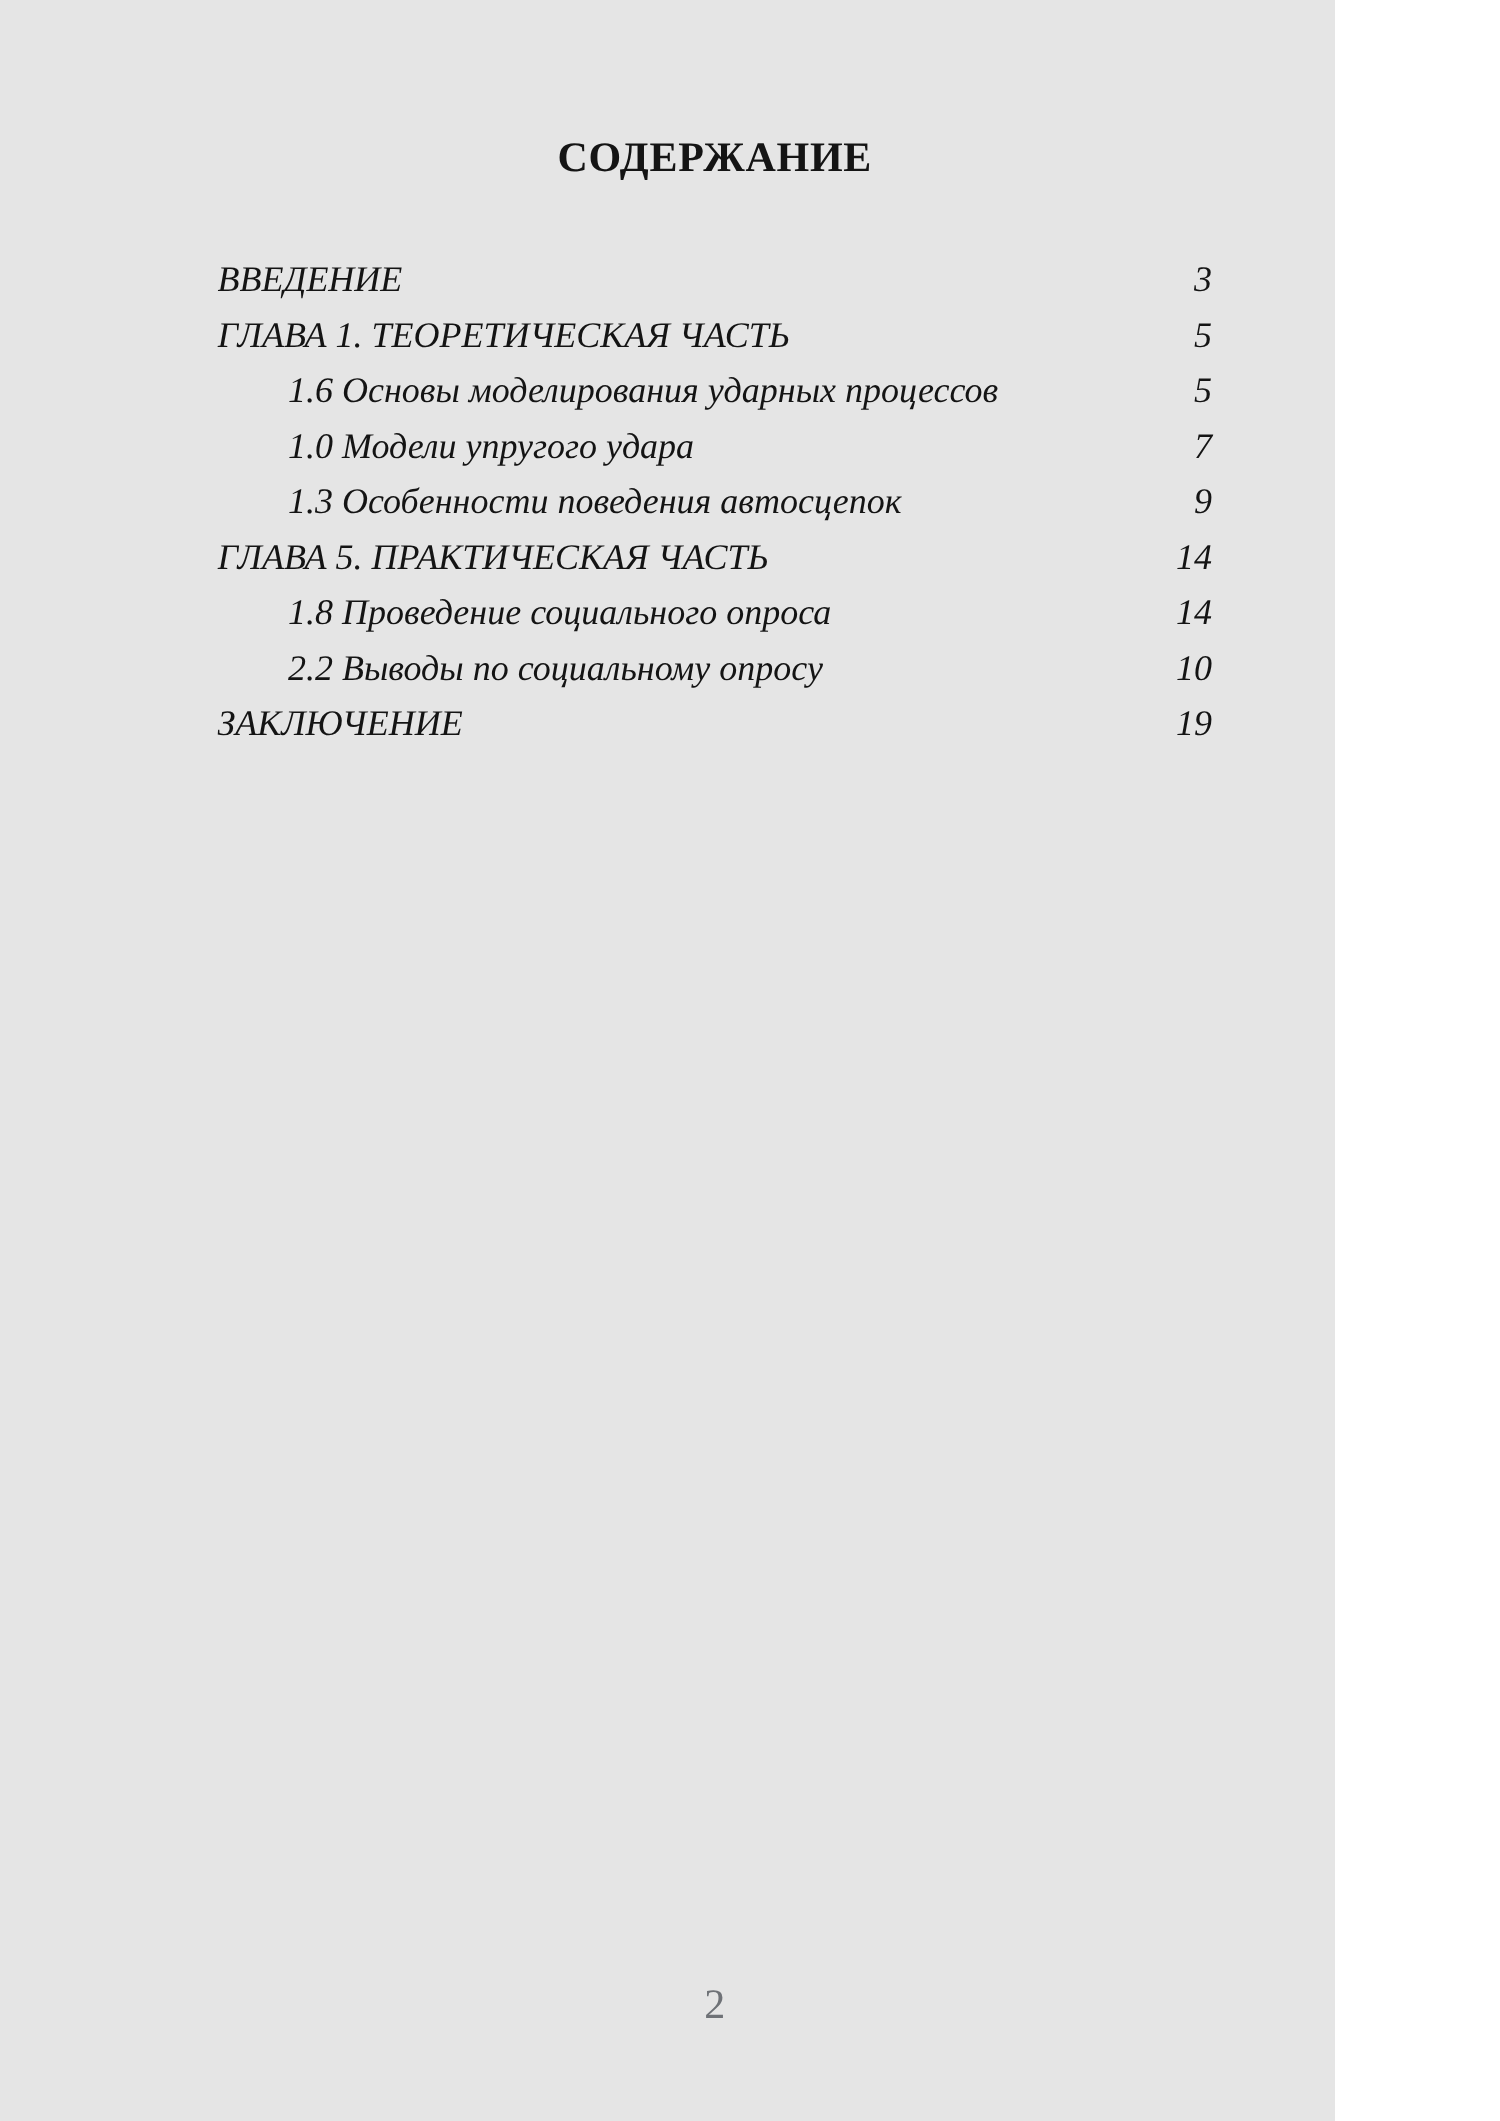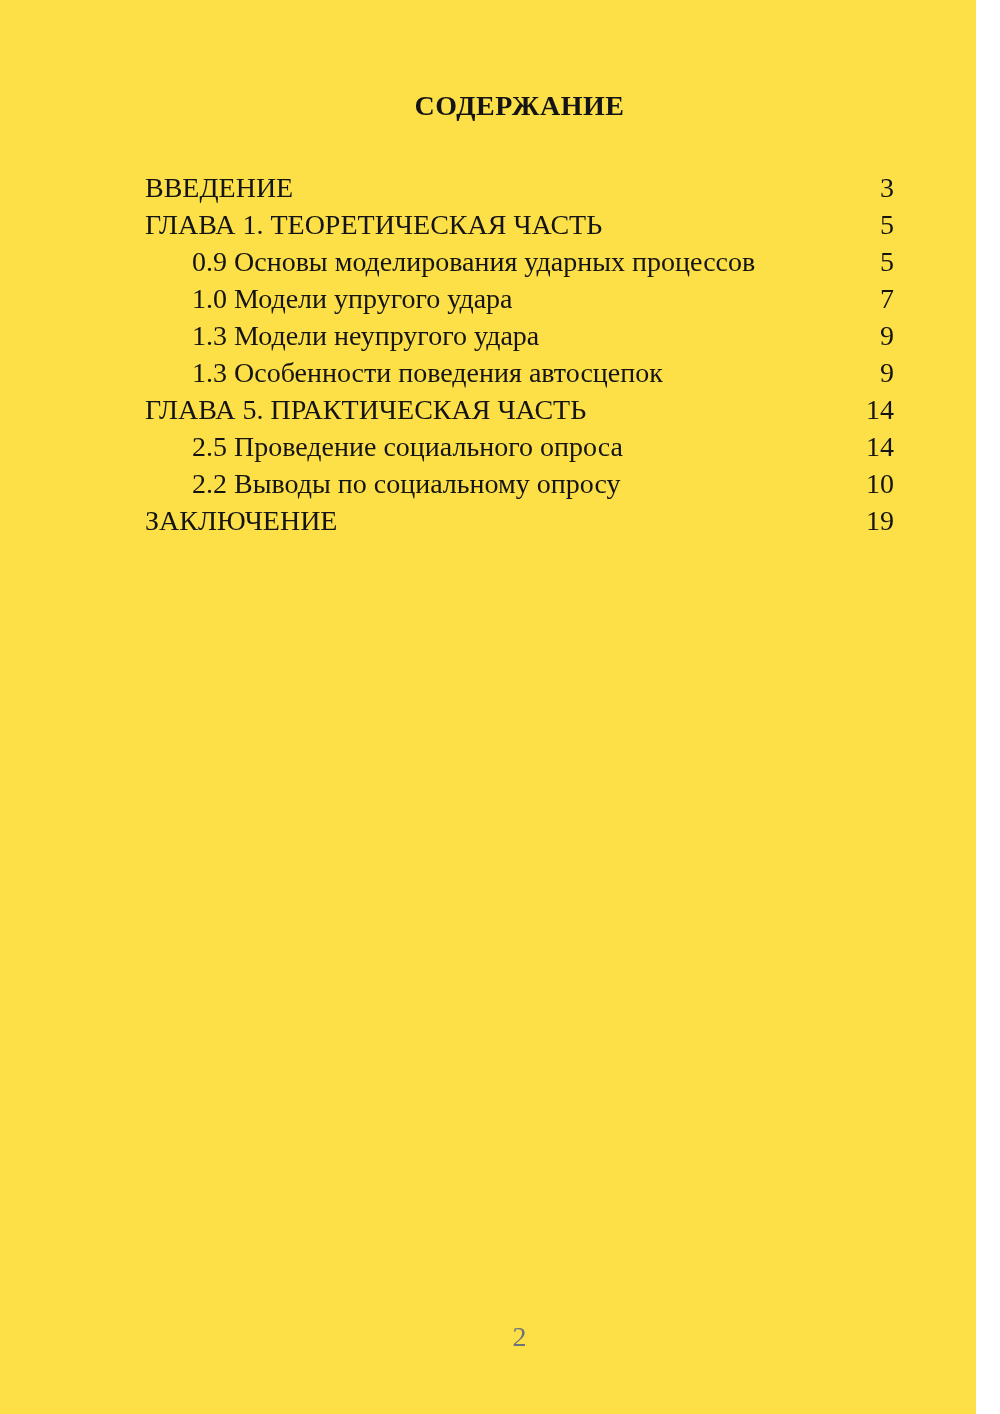--- a/index.html
+++ b/index.html
@@ -2,23 +2,23 @@
 <html><head>
 <meta charset="utf-8">
 <style>
   html, body {
     margin: 0;
     padding: 0;
     background: #ffffff;
   }
   .page {
     position: relative;
-    width: 976px;
+    width: 890px;
     height: 1414px;
-    background: #fde047;
+    background: #e5e5e5;
     overflow: hidden;
     font-family: "Liberation Serif", "DejaVu Serif", serif;
     color: #141414;
   }
   .doc-title {
     position: absolute;
     top: 90px;
     left: 145px;
     right: 82px;
     text-align: center;
@@ -30,23 +30,24 @@
   .toc {
     position: absolute;
     top: 169px;
     left: 145px;
     right: 82px;
   }
   .toc-row {
     display: flex;
     justify-content: space-between;
     align-items: baseline;
-    font-size: 28px;
+    font-size: 24px;
     line-height: 37px;
     white-space: nowrap;
+    font-style: italic;
   }
   .toc-row .toc-label {
     flex: 1 1 auto;
     overflow: hidden;
   }
   .toc-row .toc-page {
     flex: 0 0 auto;
     text-align: right;
     padding-left: 20px;
   }
@@ -77,46 +78,42 @@
       <span class="toc-label">ВВЕДЕНИЕ</span>
       <span class="toc-page">3</span>
     </div>
 
     <div class="toc-row">
       <span class="toc-label">ГЛАВА 1. ТЕОРЕТИЧЕСКАЯ ЧАСТЬ</span>
       <span class="toc-page">5</span>
     </div>
 
     <div class="toc-row indent">
-      <span class="toc-label">0.9 Основы моделирования ударных процессов</span>
+      <span class="toc-label">1.6 Основы моделирования ударных процессов</span>
       <span class="toc-page">5</span>
     </div>
 
     <div class="toc-row indent">
       <span class="toc-label">1.0 Модели упругого удара</span>
       <span class="toc-page">7</span>
     </div>
 
-    <div class="toc-row indent">
-      <span class="toc-label">1.3 Модели неупругого удара</span>
-      <span class="toc-page">9</span>
-    </div>
 
     <div class="toc-row indent">
       <span class="toc-label">1.3 Особенности поведения автосцепок</span>
       <span class="toc-page">9</span>
     </div>
 
     <div class="toc-row">
       <span class="toc-label">ГЛАВА 5. ПРАКТИЧЕСКАЯ ЧАСТЬ</span>
       <span class="toc-page">14</span>
     </div>
 
     <div class="toc-row indent">
-      <span class="toc-label">2.5 Проведение социального опроса</span>
+      <span class="toc-label">1.8 Проведение социального опроса</span>
       <span class="toc-page">14</span>
     </div>
 
     <div class="toc-row indent">
       <span class="toc-label">2.2 Выводы по социальному опросу</span>
       <span class="toc-page">10</span>
     </div>
 
     <div class="toc-row">
       <span class="toc-label">ЗАКЛЮЧЕНИЕ</span>

